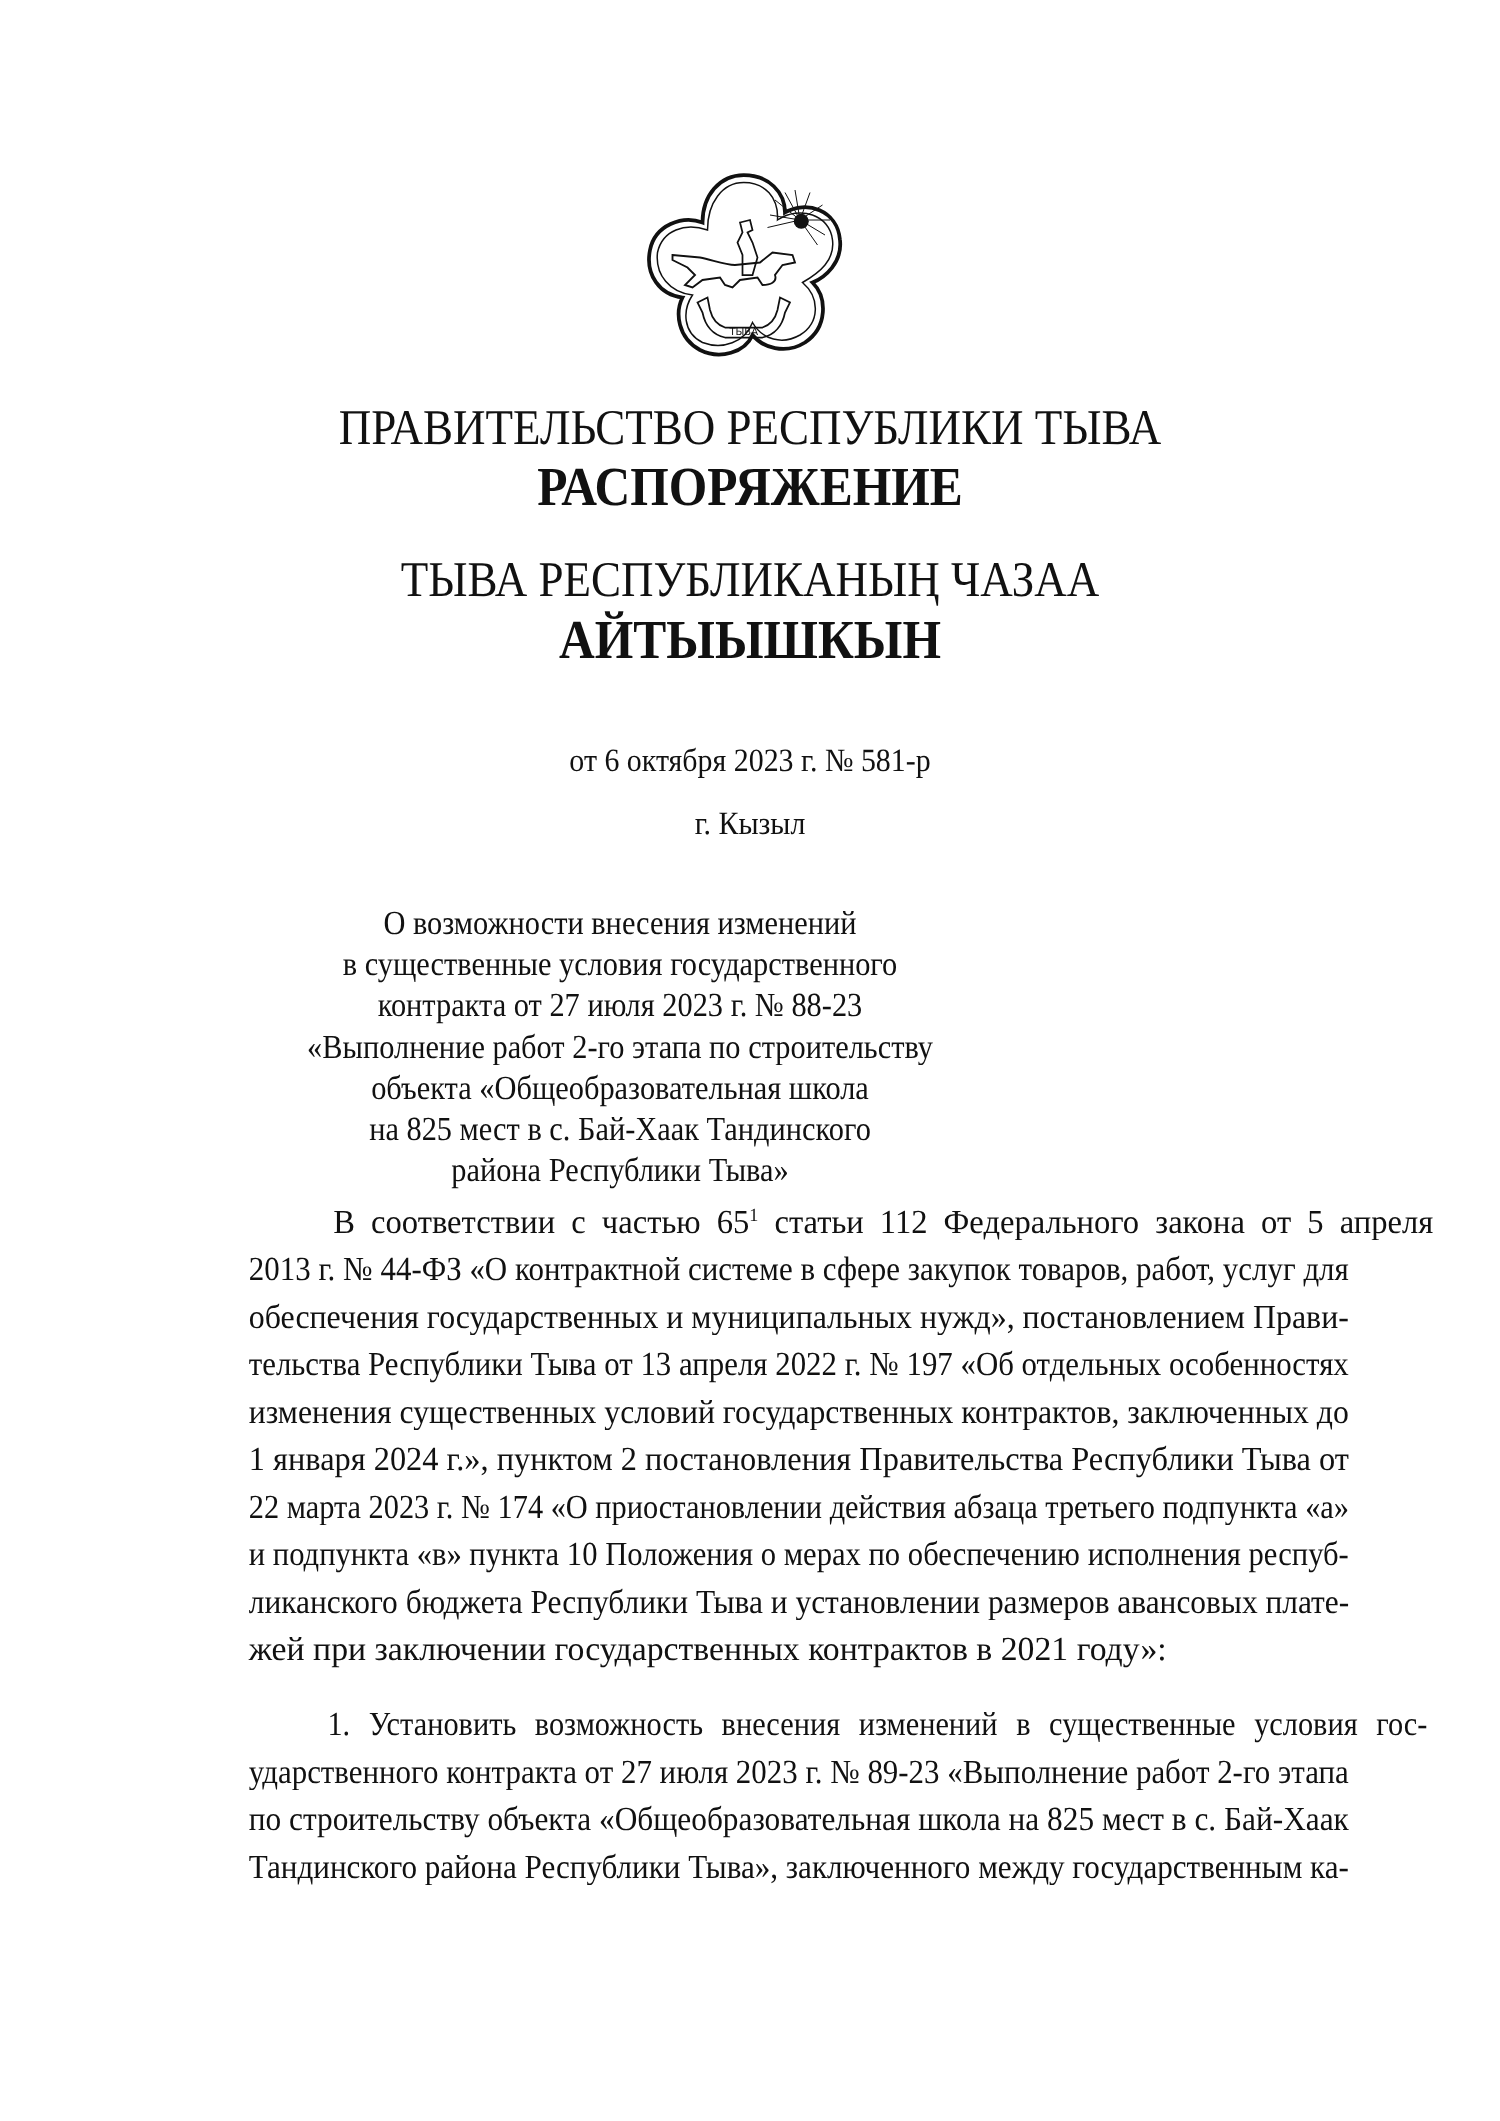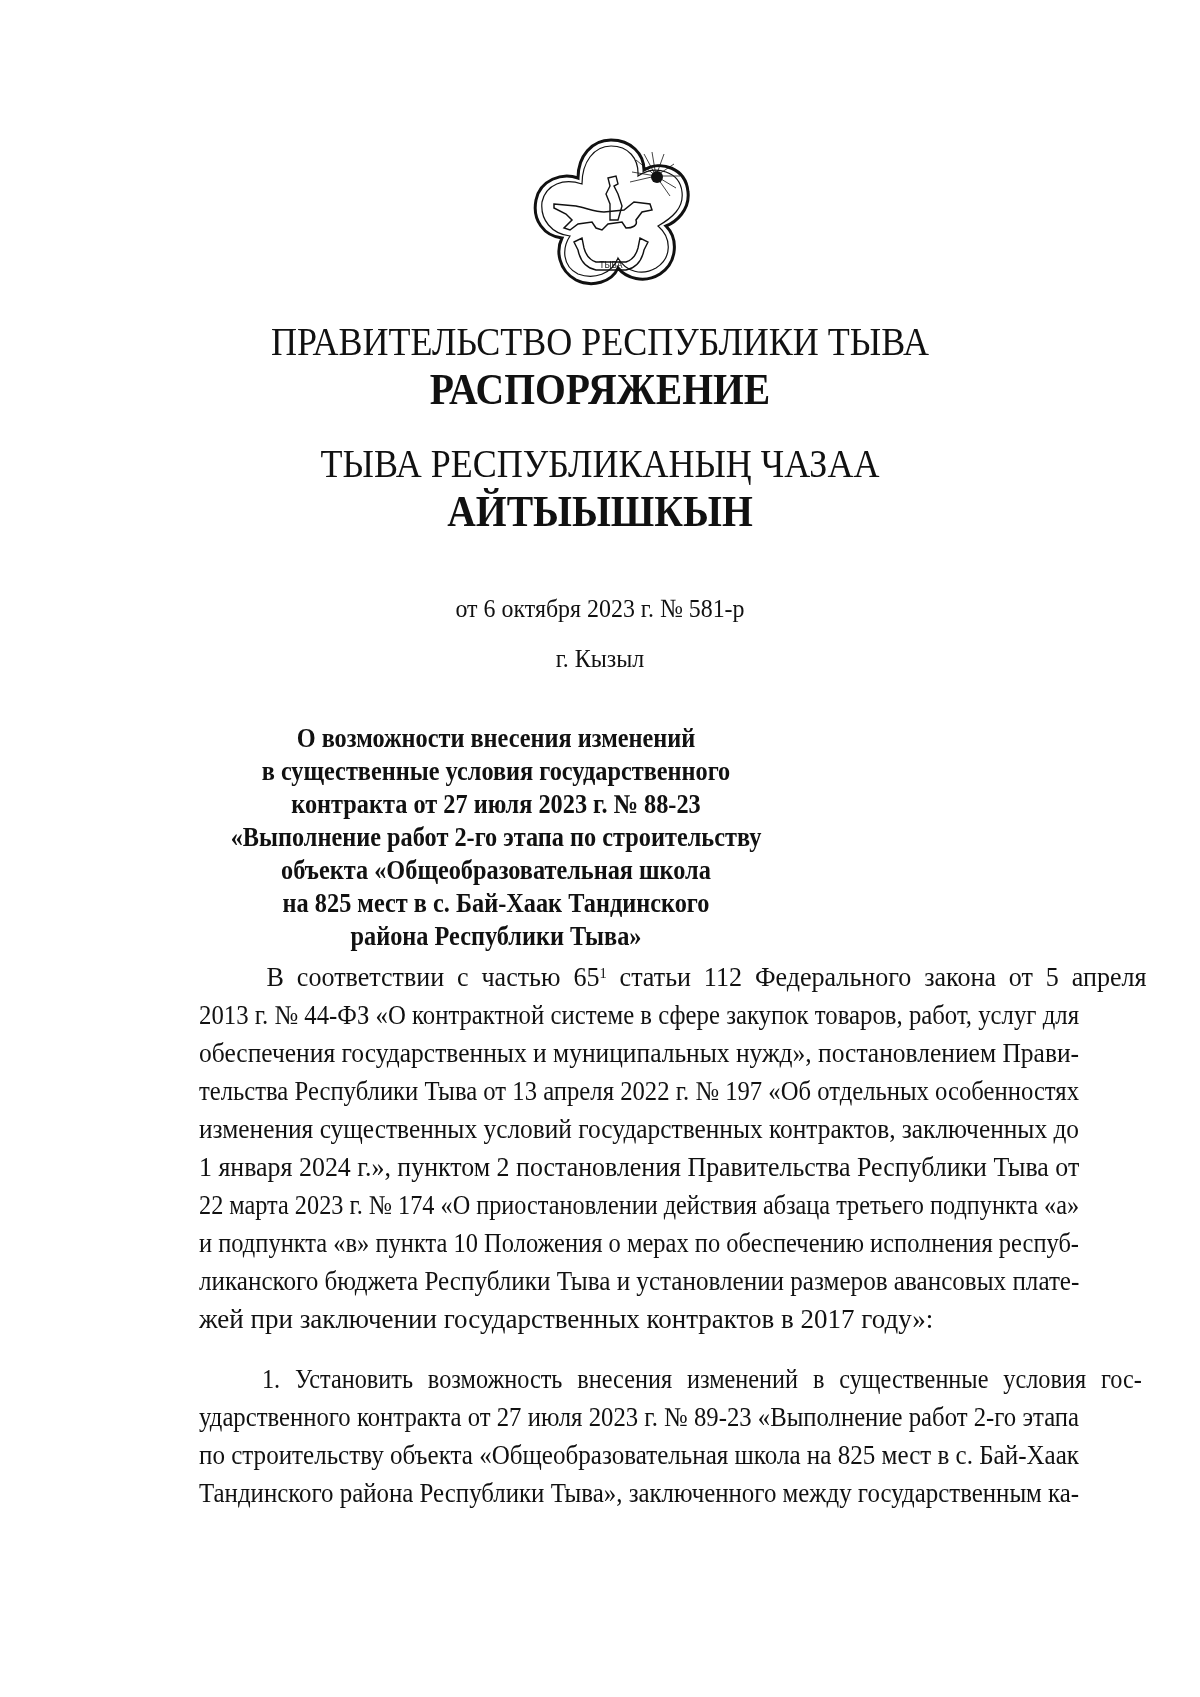--- a/index.html
+++ b/index.html
@@ -16,21 +16,21 @@
       color: #111111;
     }
     .page {
       position: absolute;
       left: 0; top: 0;
       width: 1200px;
       height: 1697px;
     }
     .emblem {
       position: absolute;
-      left: 526px;
+      left: 510px;
       top: 132px;
       width: 170px;
       height: 160px;
     }
     .emblem svg { width: 100%; height: 100%; display: block; }
 
     .center { position: absolute; left: 0; width: 1200px; text-align: center; white-space: nowrap; }
 
     .gov-title {
       top: 318px;
@@ -65,21 +65,21 @@
       font-size: 26px;
       transform: scaleX(0.92);
     }
 
     .subject {
       position: absolute;
       left: 0;
       top: 722px;
       width: 992px;
       text-align: center;
-      font-weight: bold;
+      font-weight: normal;
       font-size: 27px;
       line-height: 33px;
     }
     .subject .ln { display: block; white-space: nowrap; transform: scaleX(0.9); }
 
     .body-text {
       position: absolute;
       left: 160px;
       width: 880px;
       font-size: 27px;
@@ -154,21 +154,21 @@
   <div class="body-text p1">
     <span class="ln first" style="display: block; transform: scaleX(0.9654); width: 911.506px; text-align-last: justify;"><span>В соответствии с частью 65</span><sup>1</sup><span> статьи 112 Федерального закона от 5 апреля</span></span>
     <span class="ln" style="display: block; transform: scaleX(0.9167); width: 960px; text-align-last: justify;">2013 г. № 44-ФЗ «О контрактной системе в сфере закупок товаров, работ, услуг для</span>
     <span class="ln" style="display: block; transform: scaleX(0.9442); width: 932px; text-align-last: justify;">обеспечения государственных и муниципальных нужд», постановлением Прави-</span>
     <span class="ln" style="display: block; transform: scaleX(0.9138); width: 963px; text-align-last: justify;">тельства Республики Тыва от 13 апреля 2022 г. № 197 «Об отдельных особенностях</span>
     <span class="ln" style="display: block; transform: scaleX(0.9402); width: 936px; text-align-last: justify;">изменения существенных условий государственных контрактов, заключенных до</span>
     <span class="ln" style="display: block; transform: scaleX(0.9597); width: 917px; text-align-last: justify;">1 января 2024 г.», пунктом 2 постановления Правительства Республики Тыва от</span>
     <span class="ln" style="display: block; transform: scaleX(0.8989); width: 979px; text-align-last: justify;">22 марта 2023 г. № 174 «О приостановлении действия абзаца третьего подпункта «а»</span>
     <span class="ln" style="display: block; transform: scaleX(0.9063); width: 971px; text-align-last: justify;">и подпункта «в» пункта 10 Положения о мерах по обеспечению исполнения респуб-</span>
     <span class="ln" style="display: block; transform: scaleX(0.9302); width: 946px; text-align-last: justify;">ликанского бюджета Республики Тыва и установлении размеров авансовых плате-</span>
-    <span class="ln last" style="display: block;">жей при заключении государственных контрактов в 2017 году»:</span>
+    <span class="ln last" style="display: block;">жей при заключении государственных контрактов в 2021 году»:</span>
   </div>
 
   <div class="body-text p2">
     <span class="ln first" style="display: block; transform: scaleX(0.899); width: 978.864px; text-align-last: justify;">1. Установить возможность внесения изменений в существенные условия гос-</span>
     <span class="ln" style="display: block; transform: scaleX(0.9157); width: 961px; text-align-last: justify;">ударственного контракта от 27 июля 2023 г. № 89-23 «Выполнение работ 2-го этапа</span>
     <span class="ln" style="display: block; transform: scaleX(0.9283); width: 948px; text-align-last: justify;">по строительству объекта «Общеобразовательная школа на 825 мест в с. Бай-Хаак</span>
     <span class="ln" style="display: block; transform: scaleX(0.9215); width: 955px; text-align-last: justify;">Тандинского района Республики Тыва», заключенного между государственным ка-</span>
   </div>
 
 </div>

